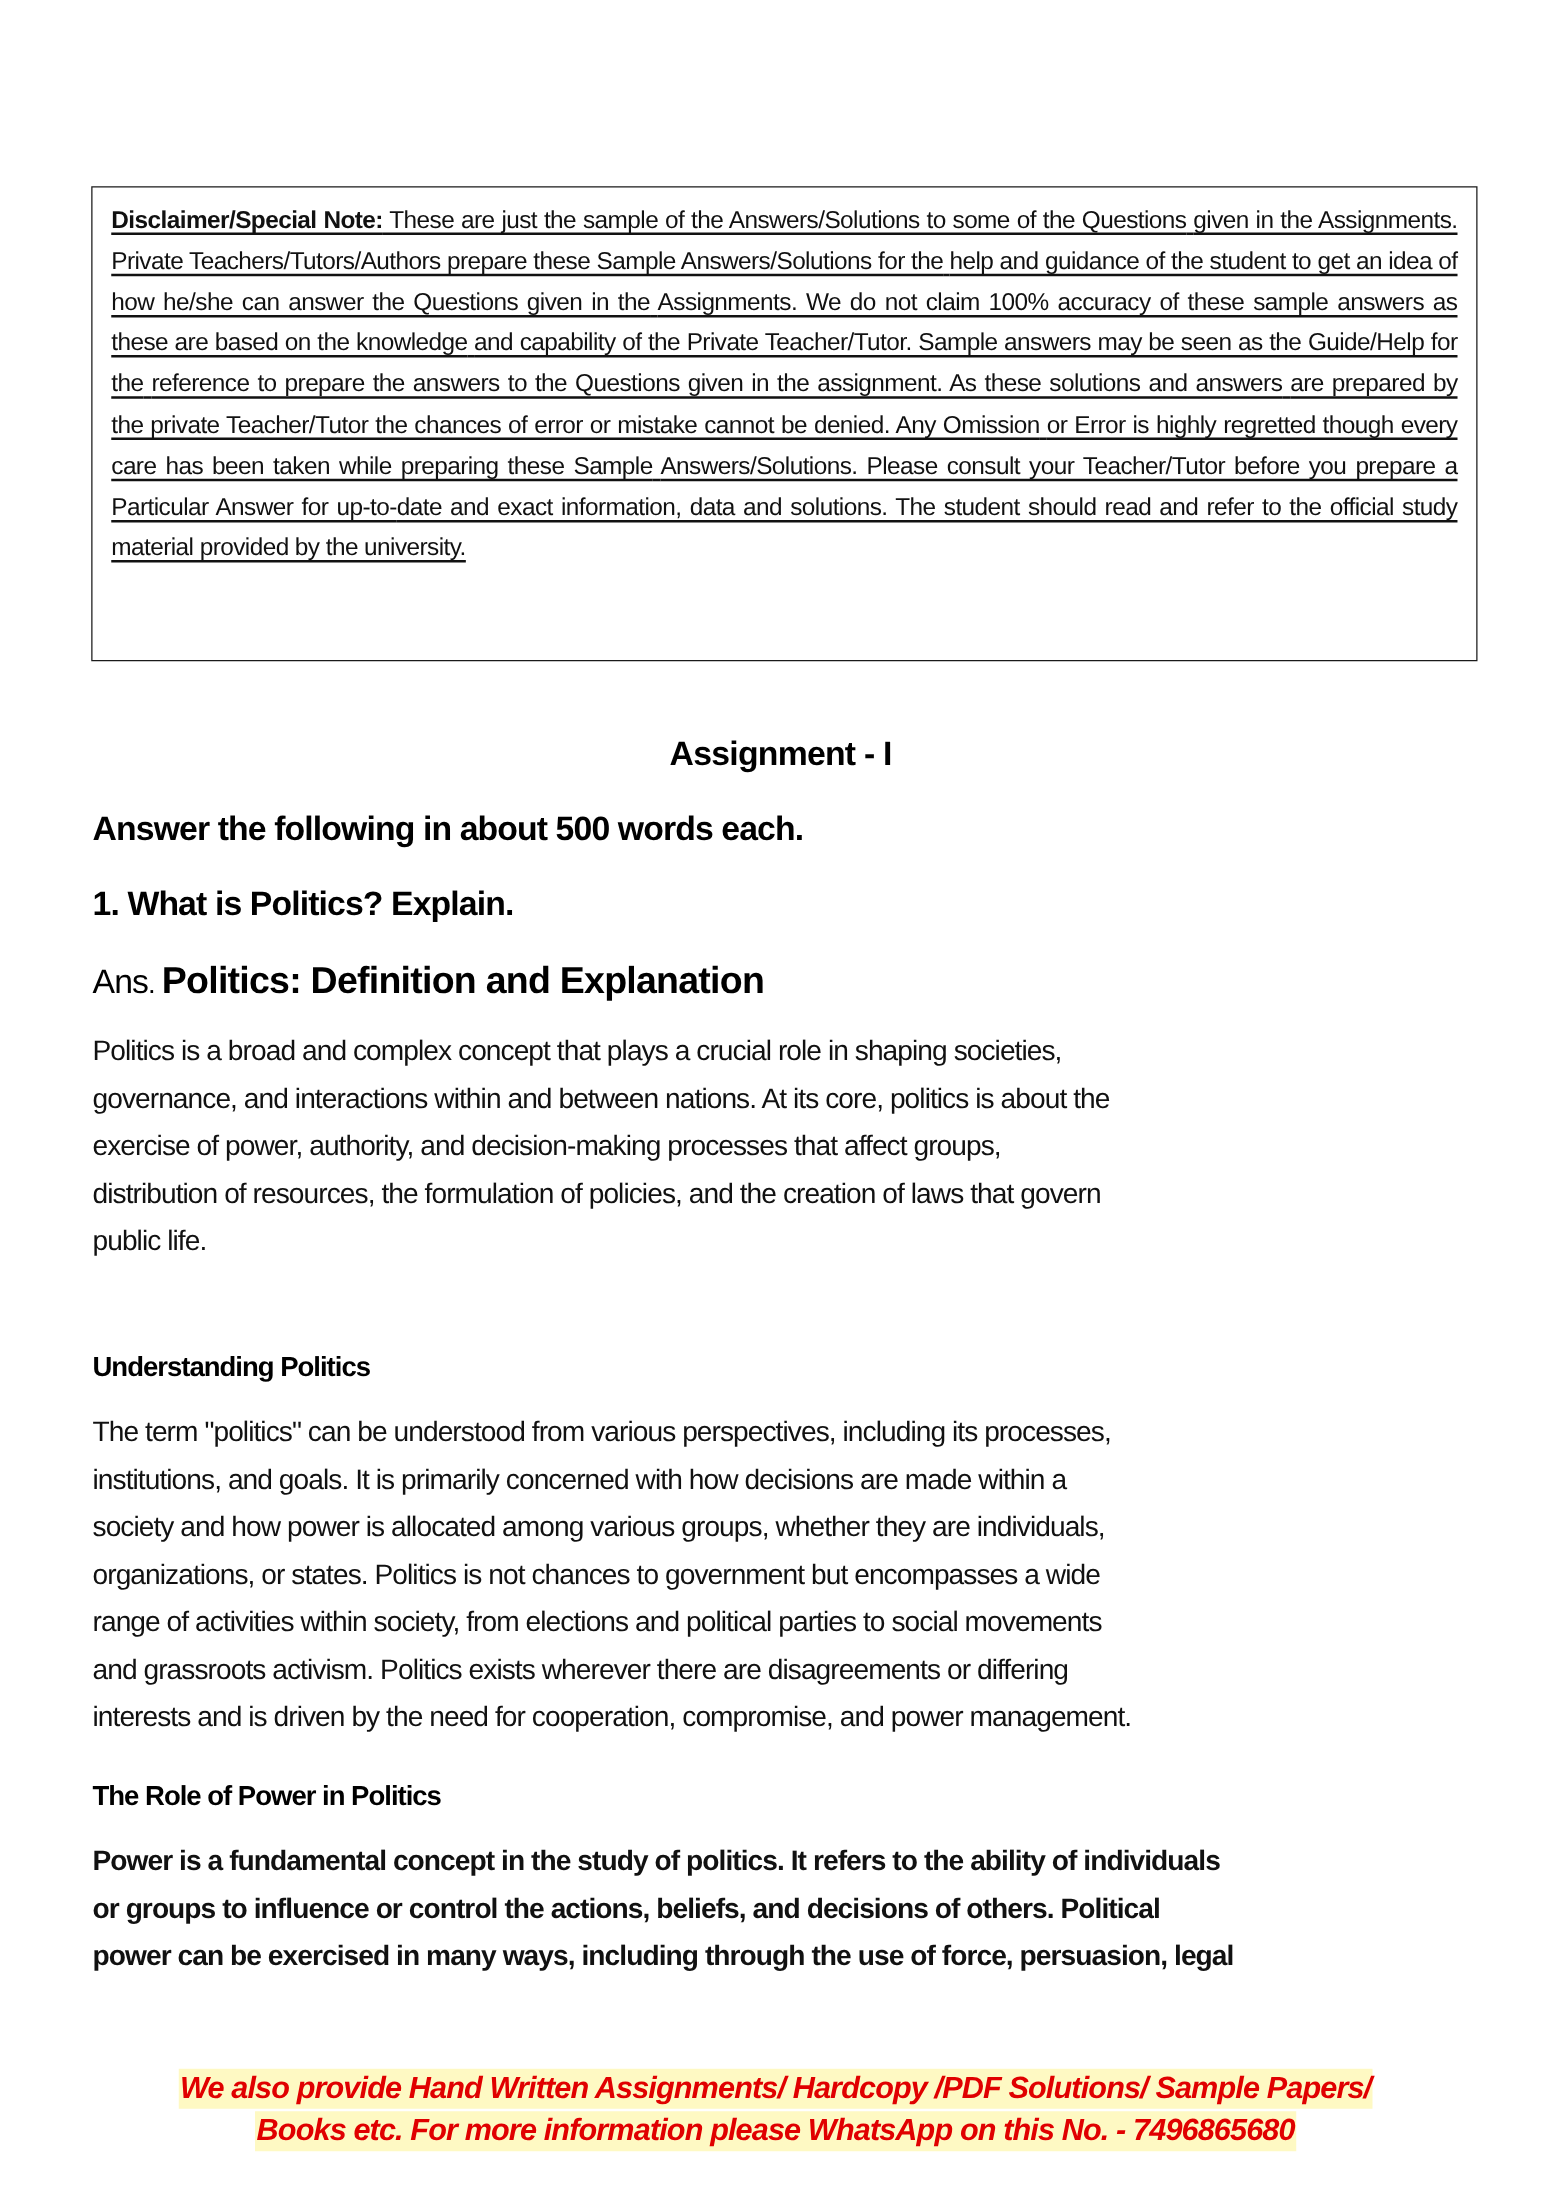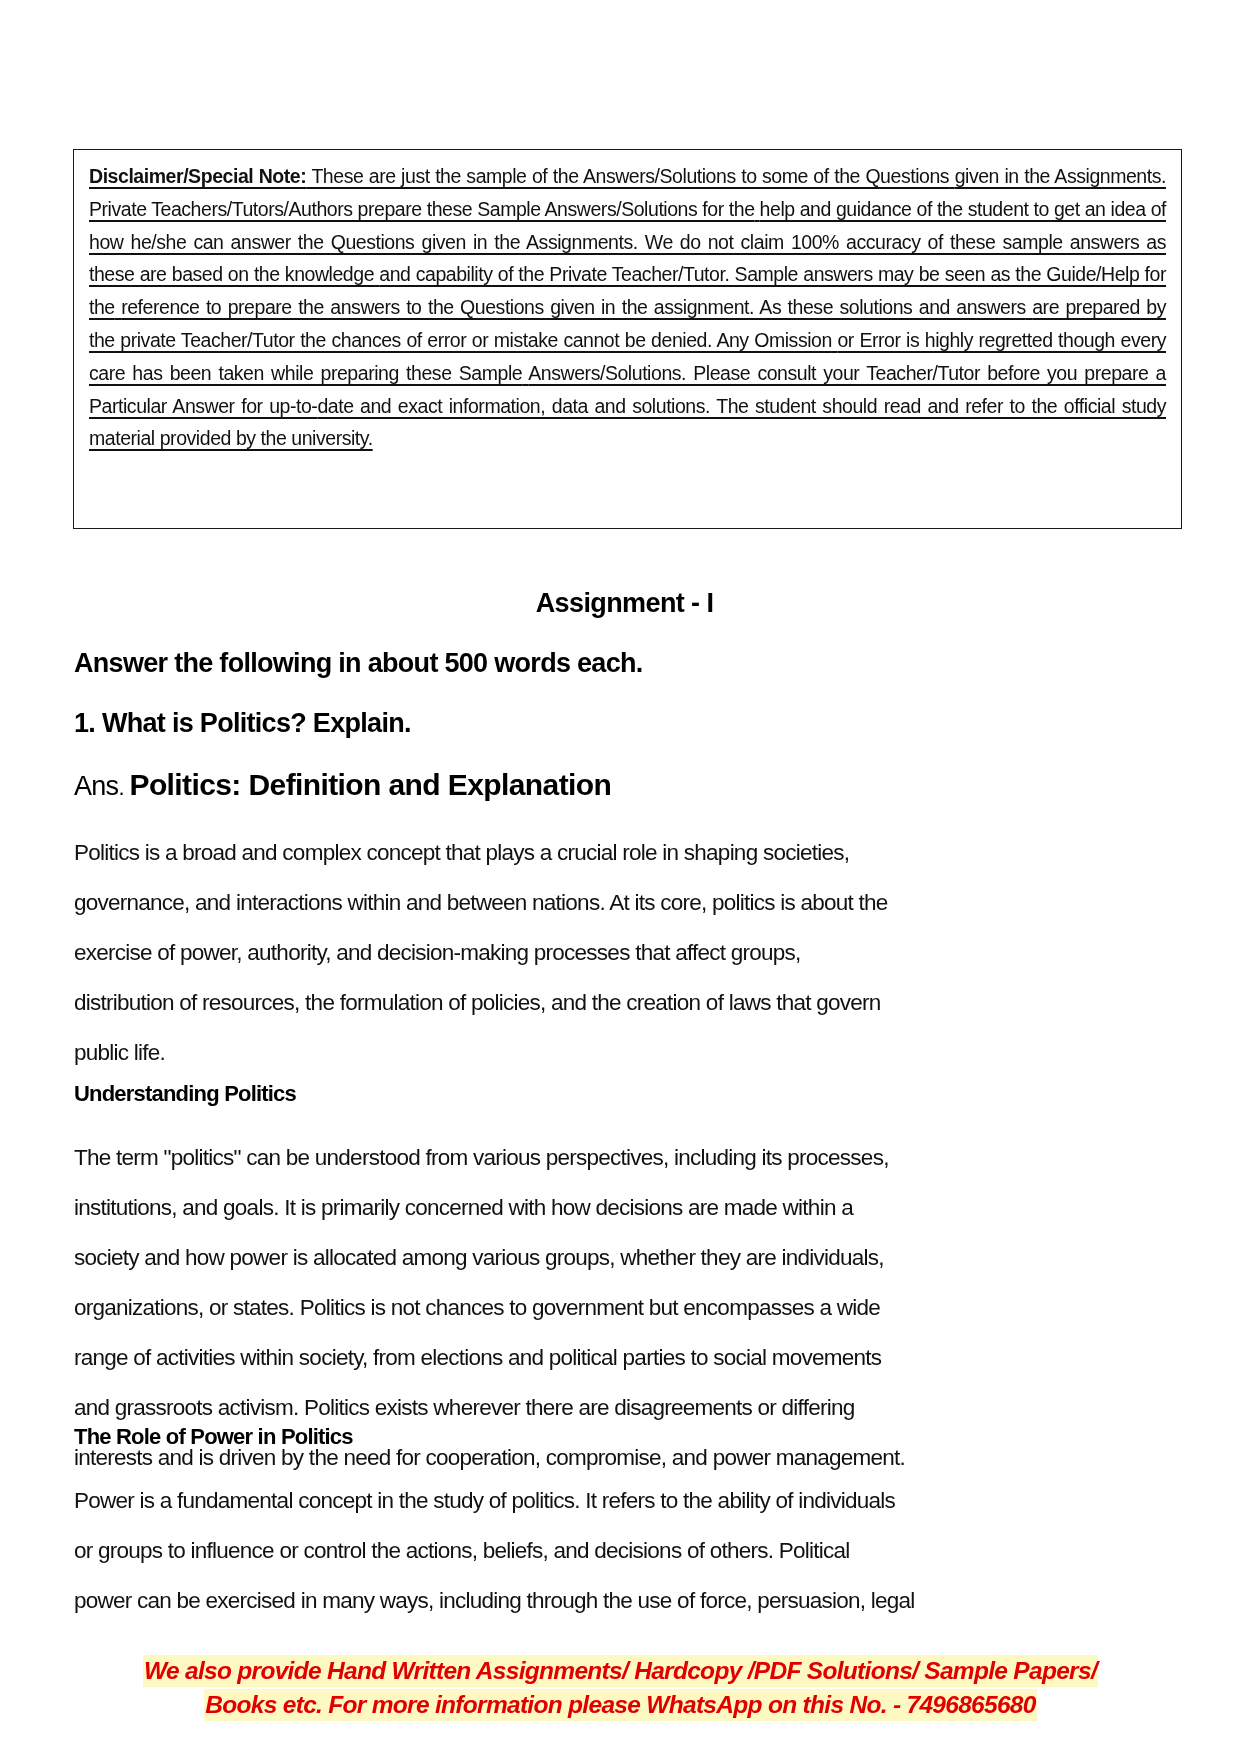--- a/index.html
+++ b/index.html
@@ -111,21 +111,20 @@
     .subhead {
       position: absolute;
       left: 74px;
       font-size: 22px;
       font-weight: bold;
       letter-spacing: -0.8px;
     }
     .line {
       display: block;
       white-space: nowrap;
-      margin-top: 12px;
     }
     
     .footer-promo {
       position: absolute;
       left: 0;
       width: 1241px;
       top: 1654px;
       text-align: center;
       font-size: 24.5px;
       font-weight: bold;
@@ -171,21 +170,21 @@
     <span class="line">The term "politics" can be understood from various perspectives, including its processes,</span>
     <span class="line">institutions, and goals. It is primarily concerned with how decisions are made within a</span>
     <span class="line">society and how power is allocated among various groups, whether they are individuals,</span>
     <span class="line">organizations, or states. Politics is not chances to government but encompasses a wide</span>
     <span class="line">range of activities within society, from elections and political parties to social movements</span>
     <span class="line">and grassroots activism. Politics exists wherever there are disagreements or differing</span>
     <span class="line">interests and is driven by the need for cooperation, compromise, and power management.</span>
   </div>
 
   <div class="subhead" style="top: 1424px;">The Role of Power in Politics</div>
-  <div class="para" style="top: 1470px;">
+  <div class="para" style="top: 1470px; font-weight: bold;">
     <span class="line">Power is a fundamental concept in the study of politics. It refers to the ability of individuals</span>
     <span class="line">or groups to influence or control the actions, beliefs, and decisions of others. Political</span>
     <span class="line">power can be exercised in many ways, including through the use of force, persuasion, legal</span>
   </div>
 
   <div class="footer-promo">
     <span class="footer-line">We also provide Hand Written Assignments/ Hardcopy /PDF Solutions/ Sample Papers/</span><br>
     <span class="footer-line">Books etc. For more information please WhatsApp on this No. - 7496865680</span>
   </div>
 

